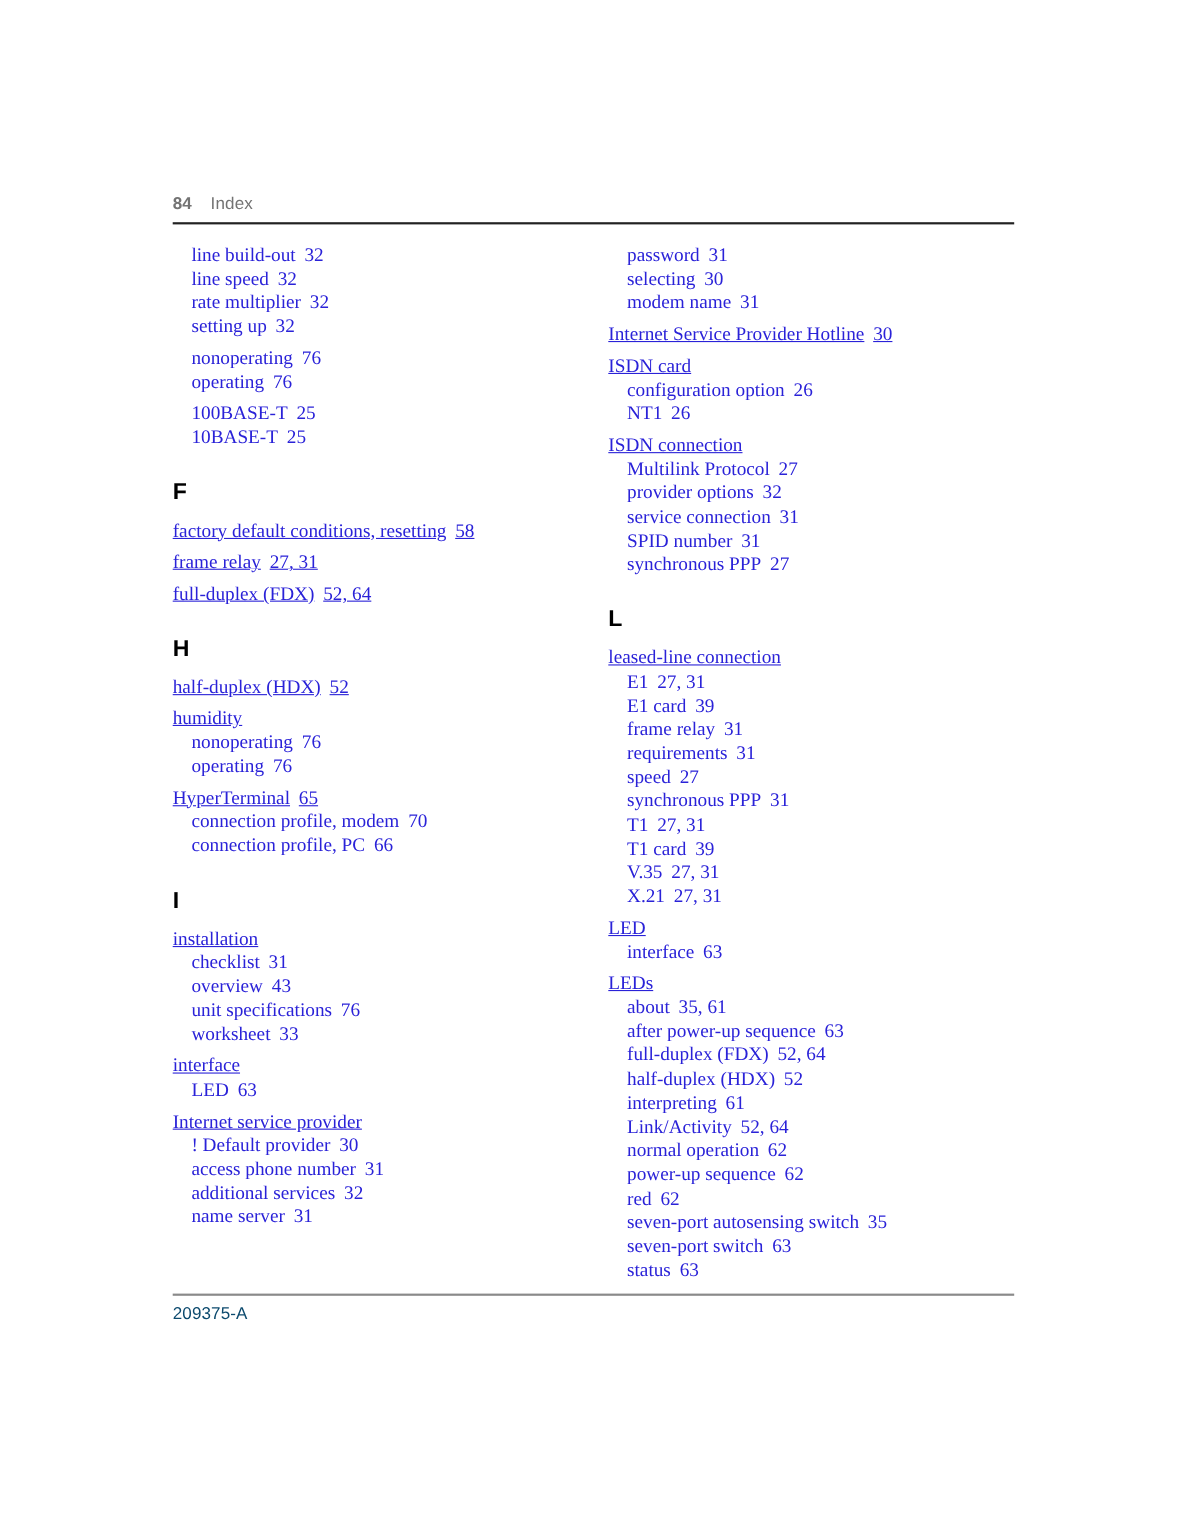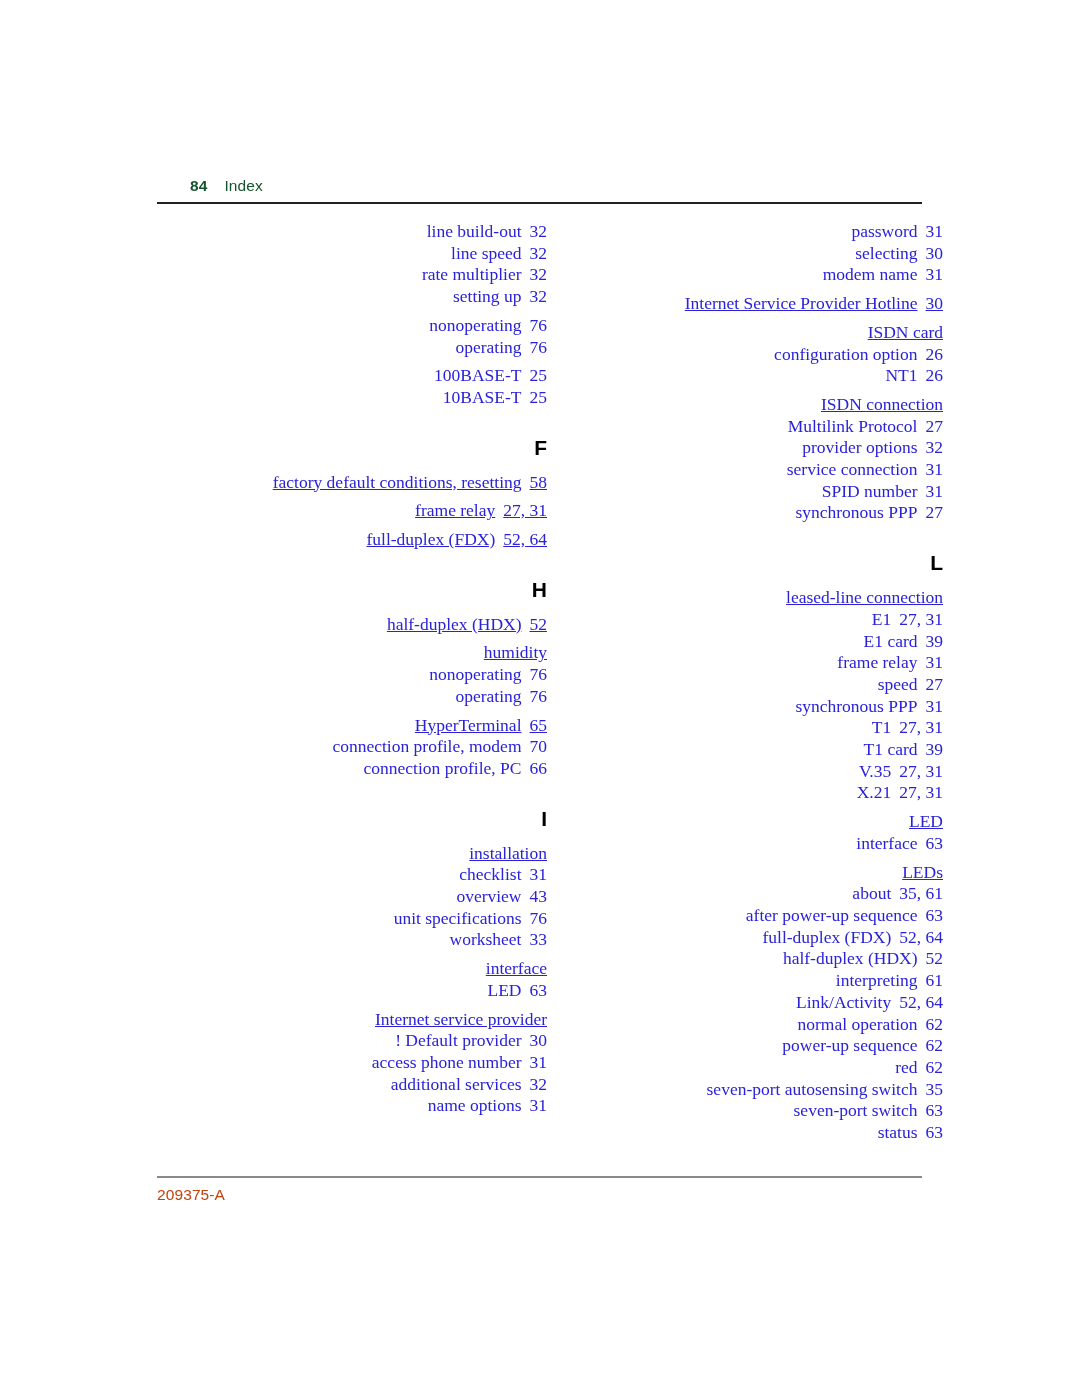--- a/index.html
+++ b/index.html
@@ -23,25 +23,24 @@
   
   .page-header {
     position: absolute;
     left: 157px;
     top: 176px;
     width: 765px;
   }
   .header-line {
     font-family: "Liberation Sans", sans-serif;
     font-size: 15.5px;
-    color: #14532d;
+    color: #737373;
     letter-spacing: 0.1px;
     white-space: nowrap;
     line-height: 19px;
-    margin-left: 33px;
   }
   .header-folio {
     font-weight: bold;
   }
   .header-title {
     font-weight: normal;
     margin-left: 17px;
   }
   .header-rule {
     margin-top: 7px;
@@ -49,21 +48,20 @@
     width: 765px;
   }
 
   
   .columns {
     position: absolute;
     left: 157px;
     top: 221px;
     width: 800px;
     height: 930px;
-    text-align: right;
   }
   .col {
     position: absolute;
     top: 0;
     width: 390px;
   }
   .col-left  { left: 0px; }
   .col-right { left: 396px; }
 
   
@@ -104,21 +102,21 @@
     width: 765px;
   }
   .footer-rule {
     border-top: 2px solid #8a8a8a;
     width: 765px;
   }
   .footer-text {
     margin-top: 7px;
     font-family: "Liberation Sans", sans-serif;
     font-size: 15.5px;
-    color: #c2410c;
+    color: #0c4a6e;
     letter-spacing: 0.1px;
     line-height: 19px;
   }
 </style>
 </head>
 <body>
 
 <div class="page">
 
   <div class="page-header">
@@ -178,21 +176,21 @@
         </div>
         <div class="index-group">
           <div class="entry level-0"><span class="entry-text">interface</span></div>
           <div class="entry level-1"><span class="entry-text">LED</span><span class="locator">63</span></div>
         </div>
         <div class="index-group">
           <div class="entry level-0"><span class="entry-text">Internet service provider</span></div>
           <div class="entry level-1"><span class="entry-text">! Default provider</span><span class="locator">30</span></div>
           <div class="entry level-1"><span class="entry-text">access phone number</span><span class="locator">31</span></div>
           <div class="entry level-1"><span class="entry-text">additional services</span><span class="locator">32</span></div>
-          <div class="entry level-1"><span class="entry-text">name options</span><span class="locator">31</span></div>
+          <div class="entry level-1"><span class="entry-text">name server</span><span class="locator">31</span></div>
         </div>
       </div>
     <div class="col col-right" id="col-right">
         <div class="index-group">
           <div class="entry level-1"><span class="entry-text">password</span><span class="locator">31</span></div>
           <div class="entry level-1"><span class="entry-text">selecting</span><span class="locator">30</span></div>
           <div class="entry level-1"><span class="entry-text">modem name</span><span class="locator">31</span></div>
         </div>
         <div class="index-group">
           <div class="entry level-0"><span class="entry-text">Internet Service Provider Hotline</span><span class="locator">30</span></div>
@@ -209,20 +207,21 @@
           <div class="entry level-1"><span class="entry-text">service connection</span><span class="locator">31</span></div>
           <div class="entry level-1"><span class="entry-text">SPID number</span><span class="locator">31</span></div>
           <div class="entry level-1"><span class="entry-text">synchronous PPP</span><span class="locator">27</span></div>
         </div>
         <div class="section-letter">L</div>
         <div class="index-group">
           <div class="entry level-0"><span class="entry-text">leased-line connection</span></div>
           <div class="entry level-1"><span class="entry-text">E1</span><span class="locator">27, 31</span></div>
           <div class="entry level-1"><span class="entry-text">E1 card</span><span class="locator">39</span></div>
           <div class="entry level-1"><span class="entry-text">frame relay</span><span class="locator">31</span></div>
+          <div class="entry level-1"><span class="entry-text">requirements</span><span class="locator">31</span></div>
           <div class="entry level-1"><span class="entry-text">speed</span><span class="locator">27</span></div>
           <div class="entry level-1"><span class="entry-text">synchronous PPP</span><span class="locator">31</span></div>
           <div class="entry level-1"><span class="entry-text">T1</span><span class="locator">27, 31</span></div>
           <div class="entry level-1"><span class="entry-text">T1 card</span><span class="locator">39</span></div>
           <div class="entry level-1"><span class="entry-text">V.35</span><span class="locator">27, 31</span></div>
           <div class="entry level-1"><span class="entry-text">X.21</span><span class="locator">27, 31</span></div>
         </div>
         <div class="index-group">
           <div class="entry level-0"><span class="entry-text">LED</span></div>
           <div class="entry level-1"><span class="entry-text">interface</span><span class="locator">63</span></div>

